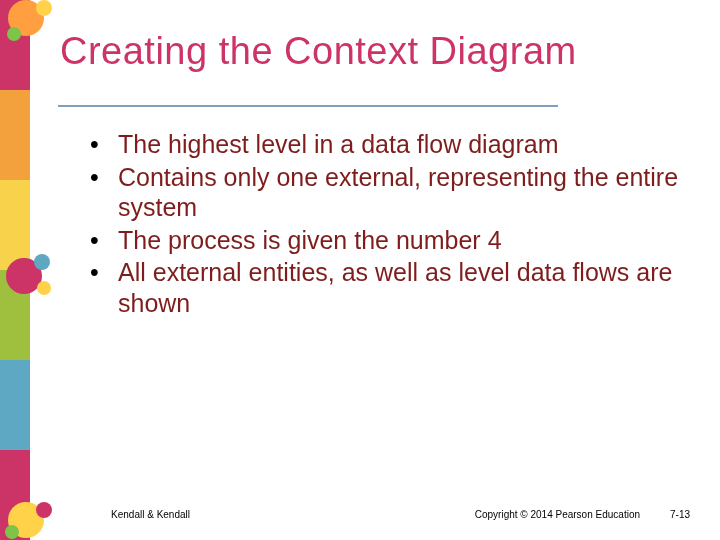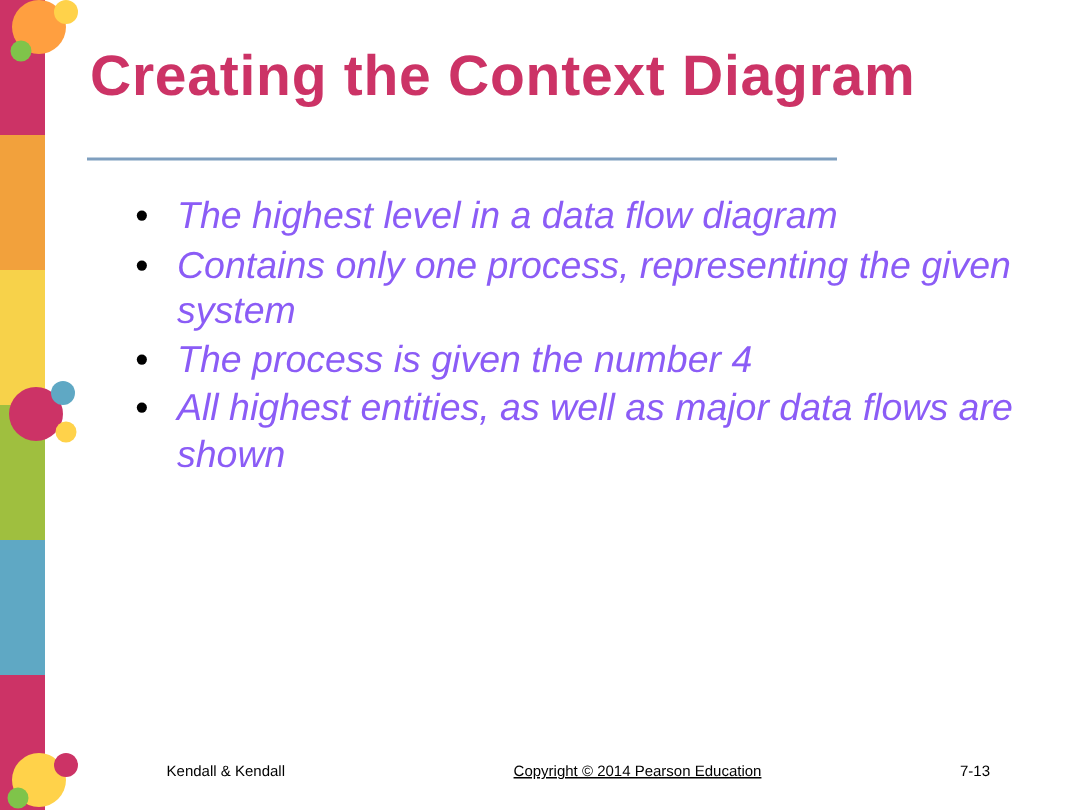--- a/index.html
+++ b/index.html
@@ -22,68 +22,67 @@
   }
   .dots circle { }
   .slide {
     position: absolute;
     left: 50px; top: 0;
     width: 660px; height: 540px;
   }
   .title {
     font-size: 38px;
     color: #cc3366;
-    font-weight: 700;
+    font-weight: 400;
     margin-top: 30px;
     margin-left: 10px;
     letter-spacing: 0.5px;
   }
   .rule {
     border: none;
     border-top: 2px solid #7f9fbf;
     width: 500px;
     margin-top: 32px;
     margin-left: 8px;
   }
   .bullets {
     list-style: none;
     margin-top: 22px;
     margin-left: 40px;
     width: 600px;
   }
   .bullets li {
     position: relative;
     font-size: 25px;
-    color: #8b5cf6;
+    color: #7f1d1d;
     line-height: 1.22;
     padding-left: 28px;
     margin-bottom: 2px;
-    font-style: italic;
   }
   .bullets li::before {
     content: "•";
     position: absolute;
     left: 0;
     top: 0;
     color: #000;
     font-size: 25px;
   }
   .footer {
     position: absolute;
     bottom: 20px;
     left: 50px;
     width: 650px;
     font-size: 10px;
     color: #000;
     display: flex;
     align-items: baseline;
   }
   .footer .authors { width: 140px; text-align: right; }
-  .footer .copyright { flex: 1; text-align: center; padding-left: 20px; text-decoration: underline; }
-  .footer .pagenum { width: 60px; text-align: left; padding-right: 10px; }
+  .footer .copyright { flex: 1; text-align: right; padding-left: 20px; }
+  .footer .pagenum { width: 60px; text-align: right; padding-right: 10px; }
 </style>
 </head>
 <body>
 
 <div class="left-stripe">
   <div class="stripe-seg" style="height:90px;background:#cc3366;"></div>
   <div class="stripe-seg" style="height:90px;background:#f2a13c;"></div>
   <div class="stripe-seg" style="height:90px;background:#f7d24a;"></div>
   <div class="stripe-seg" style="height:90px;background:#9fbf3f;"></div>
   <div class="stripe-seg" style="height:90px;background:#5fa8c4;"></div>
@@ -104,23 +103,23 @@
     <circle cx="40" cy="14" r="8" fill="#cc3366"></circle>
     <circle cx="8" cy="36" r="7" fill="#7fc44a"></circle>
   </svg>
 </div>
 
 <div class="slide">
   <h1 class="title">Creating the Context Diagram</h1>
   <hr class="rule">
   <ul class="bullets">
     <li>The highest level in a data flow diagram</li>
-    <li>Contains only one process, representing the given system</li>
+    <li>Contains only one external, representing the entire system</li>
     <li>The process is given the number 4</li>
-    <li>All highest entities, as well as major data flows are shown</li>
+    <li>All external entities, as well as level data flows are shown</li>
   </ul>
 </div>
 
 <div class="footer">
   <span class="authors">Kendall &amp; Kendall</span>
   <span class="copyright">Copyright © 2014 Pearson Education</span>
   <span class="pagenum">7-13</span>
 </div>
 
 </body></html>

